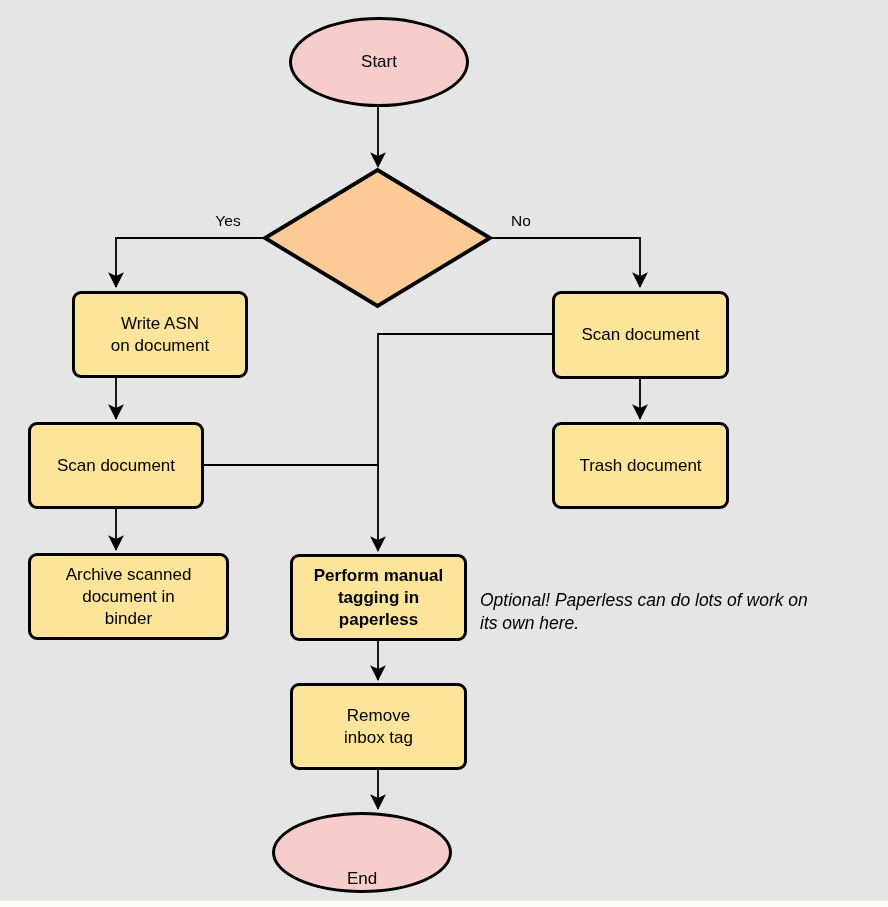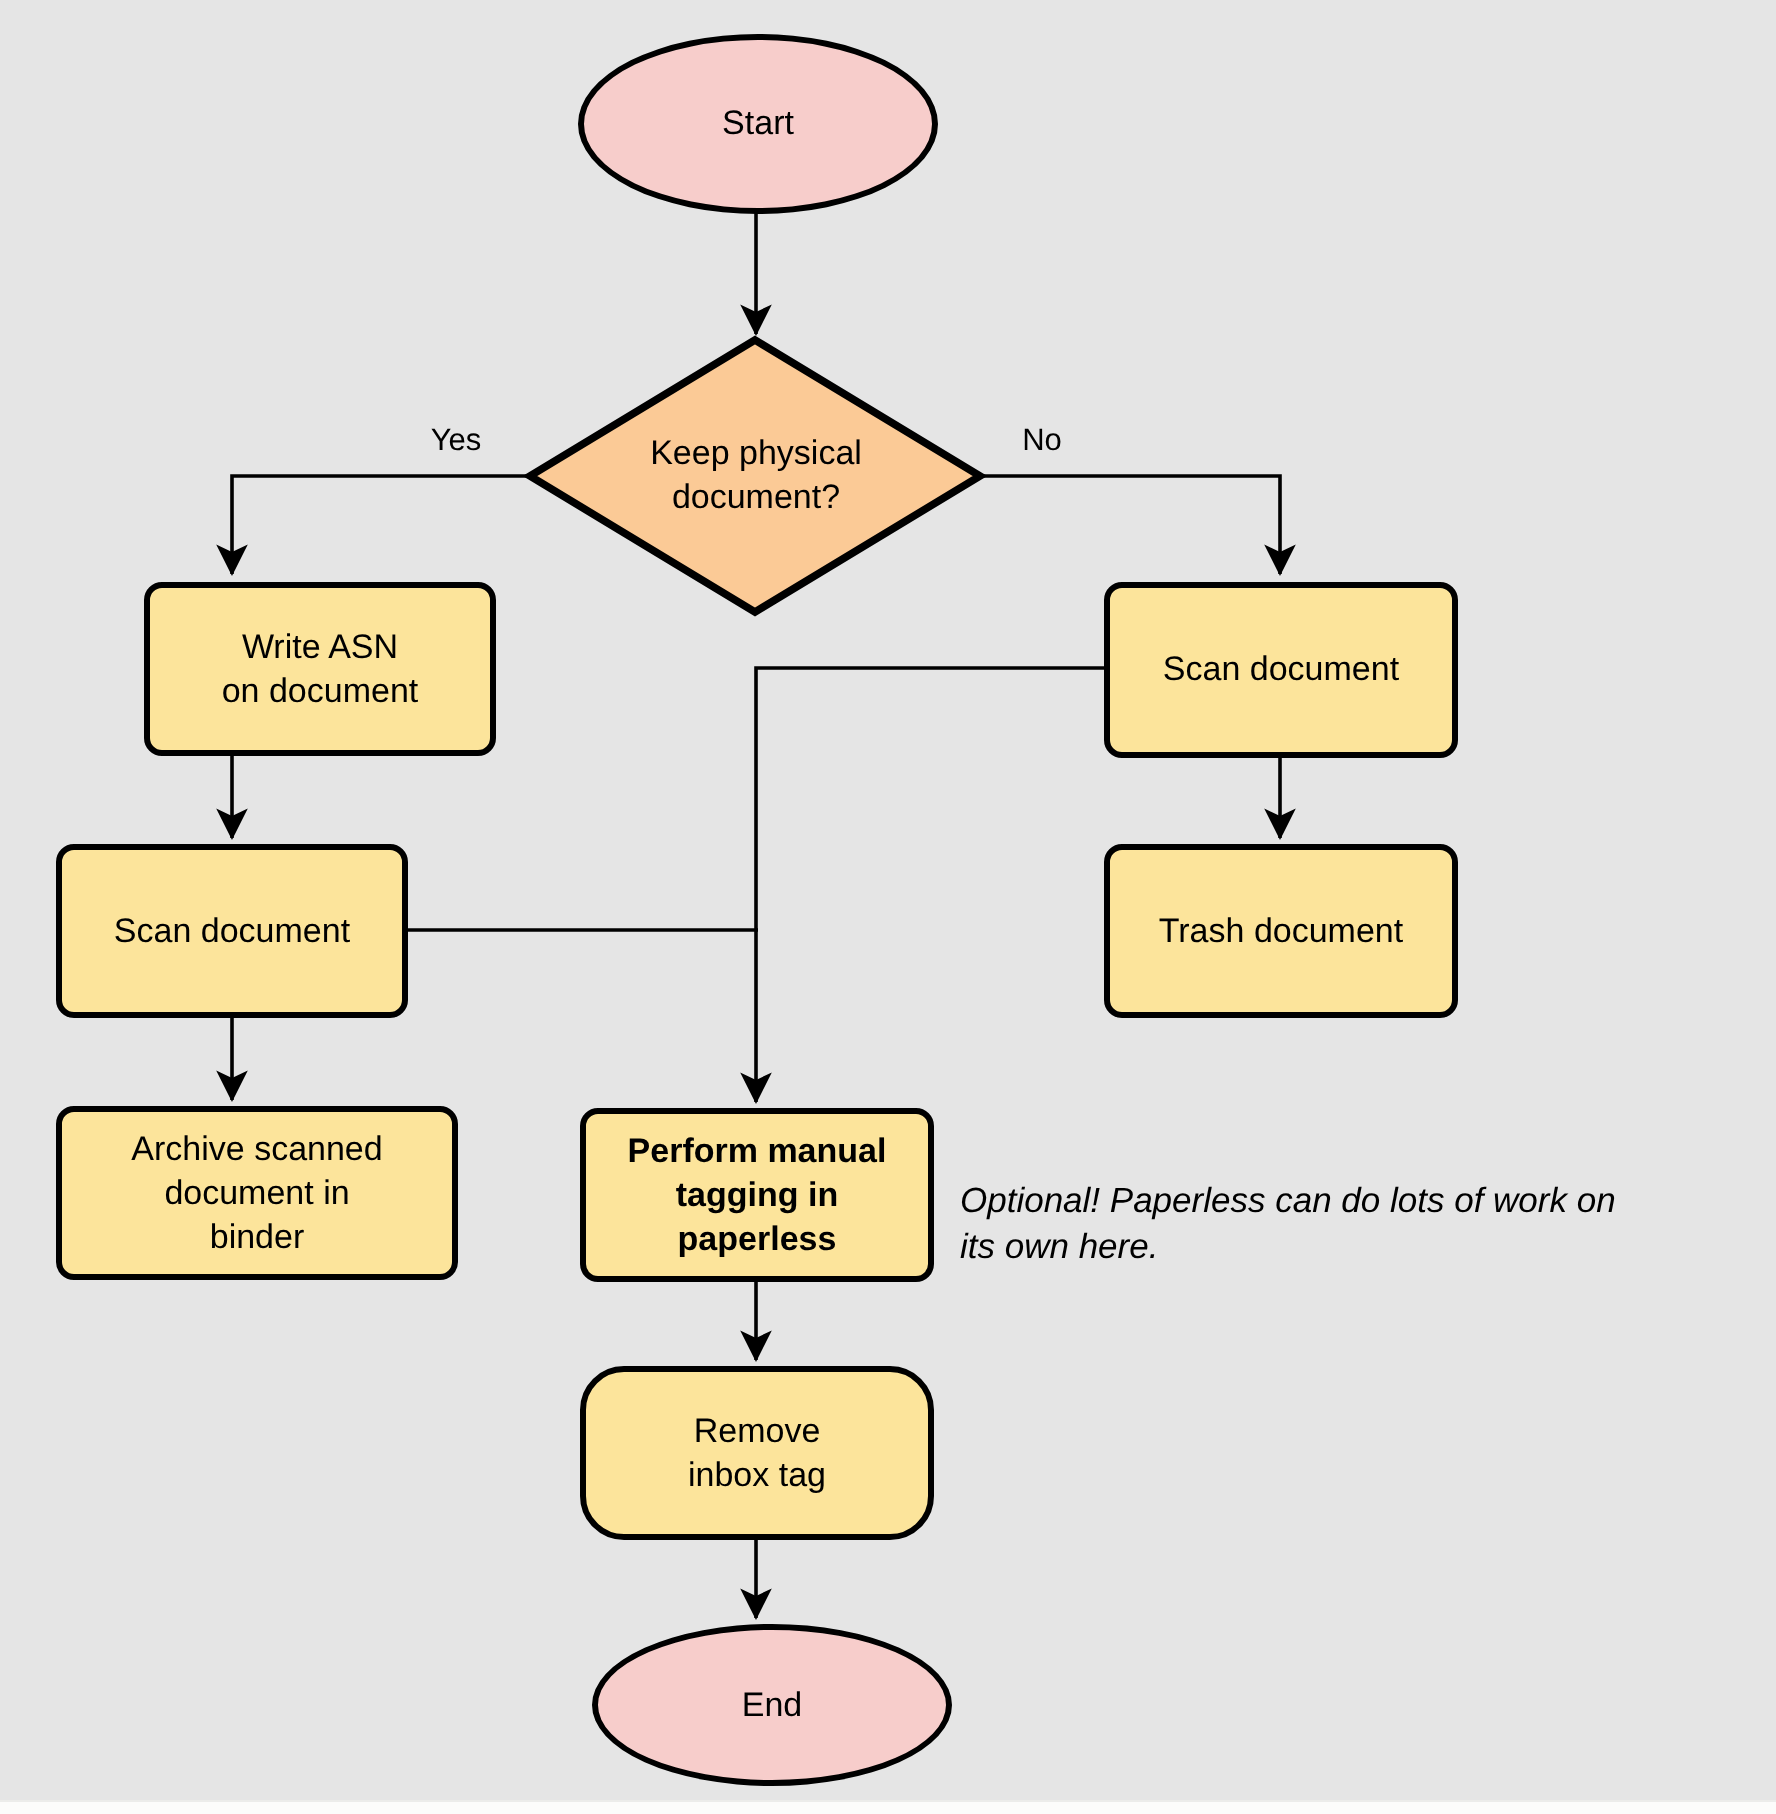--- a/index.html
+++ b/index.html
@@ -75,24 +75,20 @@
     <path class="edge" d="M378 641 L378 680" marker-end="url(#arrow)"></path>
     <path class="edge" d="M378 770 L378 809" marker-end="url(#arrow)"></path>
 
     <polygon class="diamond" points="377.5,170 490,238 377.5,306 265,238"></polygon>
   </svg>
 
   <div class="node term" style="left:289px;top:17px;width:180px;height:90px;">
     <span>Start</span>
   </div>
 
-  <div class="decision-label" style="left:283px;top:204px;width:190px;height:68px;">
-    <span>Keep physical
-document?</span>
-  </div>
 
   <div class="edge-label" style="left:198px;top:211px;width:60px;">Yes</div>
   <div class="edge-label" style="left:498px;top:211px;width:46px;">No</div>
 
   <div class="node proc" style="left:28px;top:291px;width:176px;height:87px;margin-left:44px;">
     <span>Write ASN
 on document</span>
   </div>
 
   <div class="node proc" style="left:28px;top:422px;width:176px;height:87px;">
@@ -115,24 +111,24 @@
 
   <div class="node proc" style="left:290px;top:554px;width:177px;height:87px;font-weight:bold;">
     <span>Perform manual
 tagging in
 paperless</span>
   </div>
 
   <div class="note" style="left:480px;top:589px;width:402px;">Optional! Paperless can do lots of work on
 its own here.</div>
 
-  <div class="node proc" style="left:290px;top:683px;width:177px;height:87px;border-radius:22px;">
+  <div class="node proc" style="left:290px;top:683px;width:177px;height:87px;">
     <span>Remove
 inbox tag</span>
   </div>
 
-  <div class="node term" style="left:296px;top:812px;width:180px;height:81px;">
+  <div class="node term" style="left:272px;top:812px;width:180px;height:81px;align-items:flex-end;">
     <span>End</span>
   </div>
 
   <div class="bottom-hairline"></div>
   <div class="bottom-strip"></div>
 </div>
 
 </body></html>

